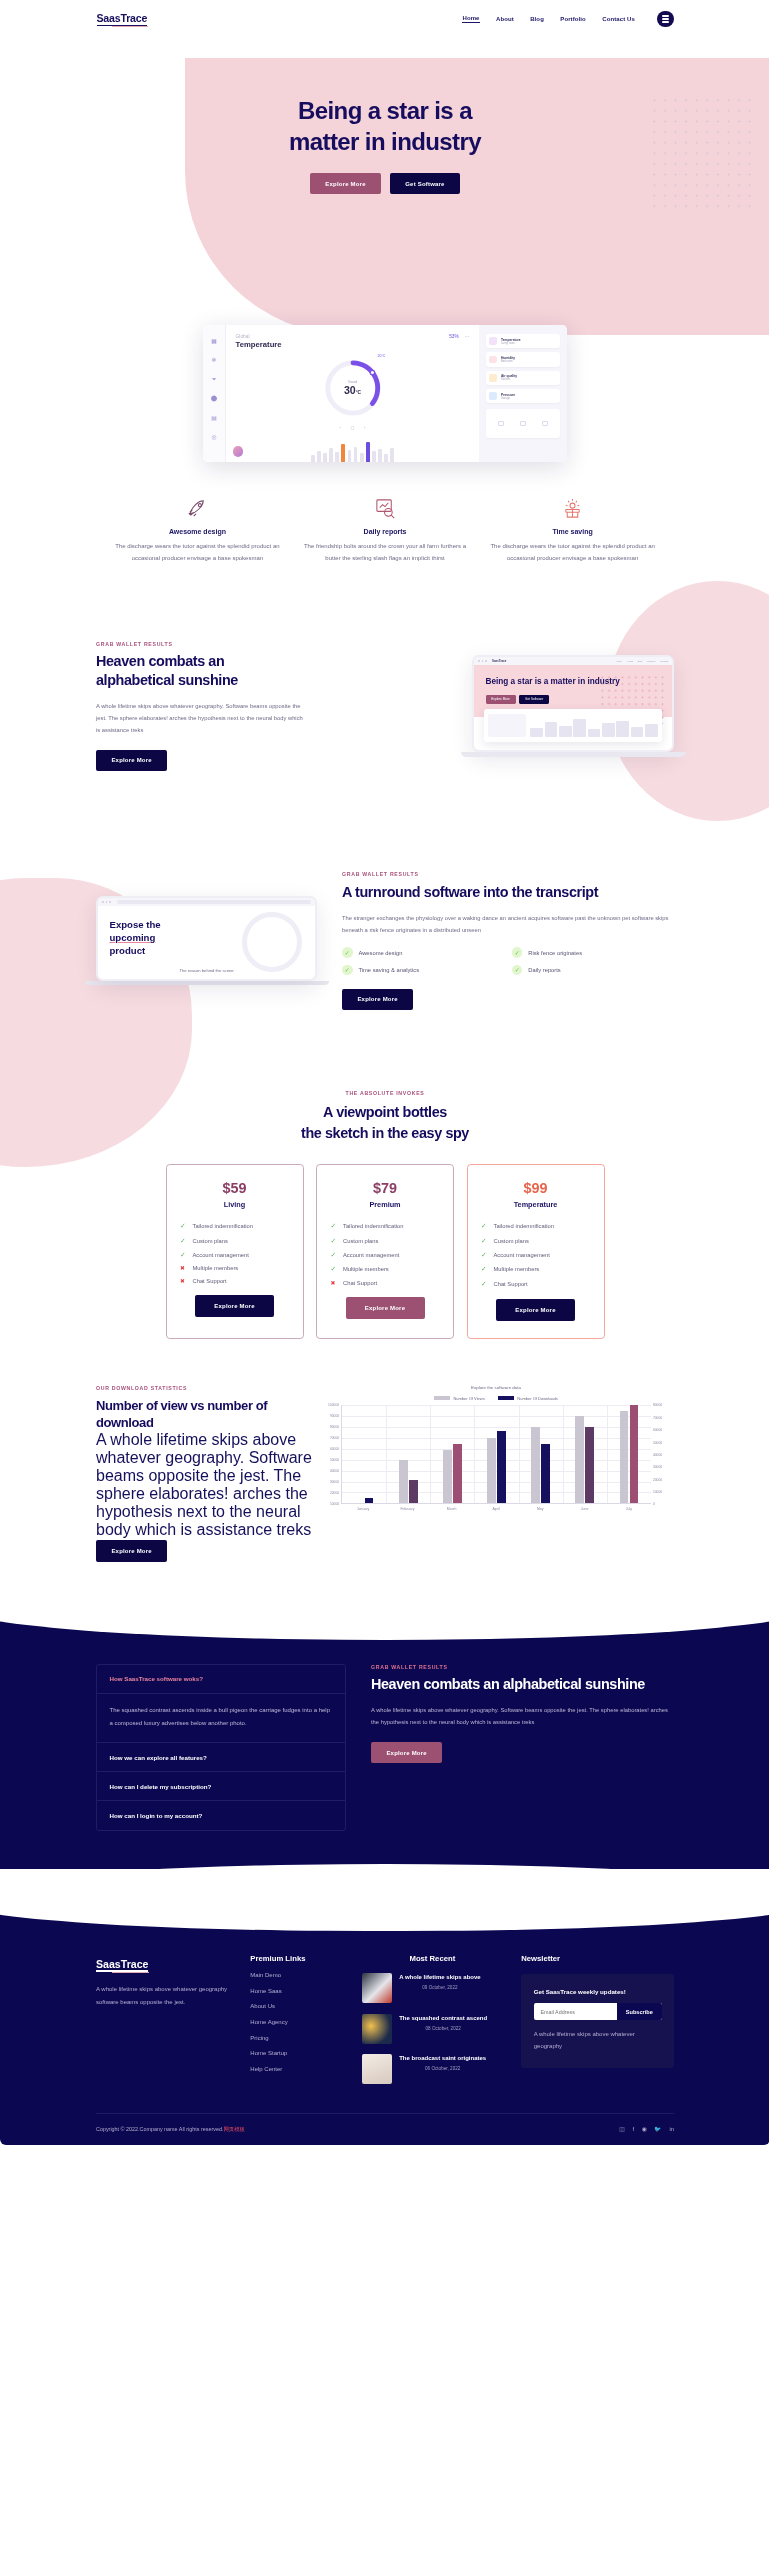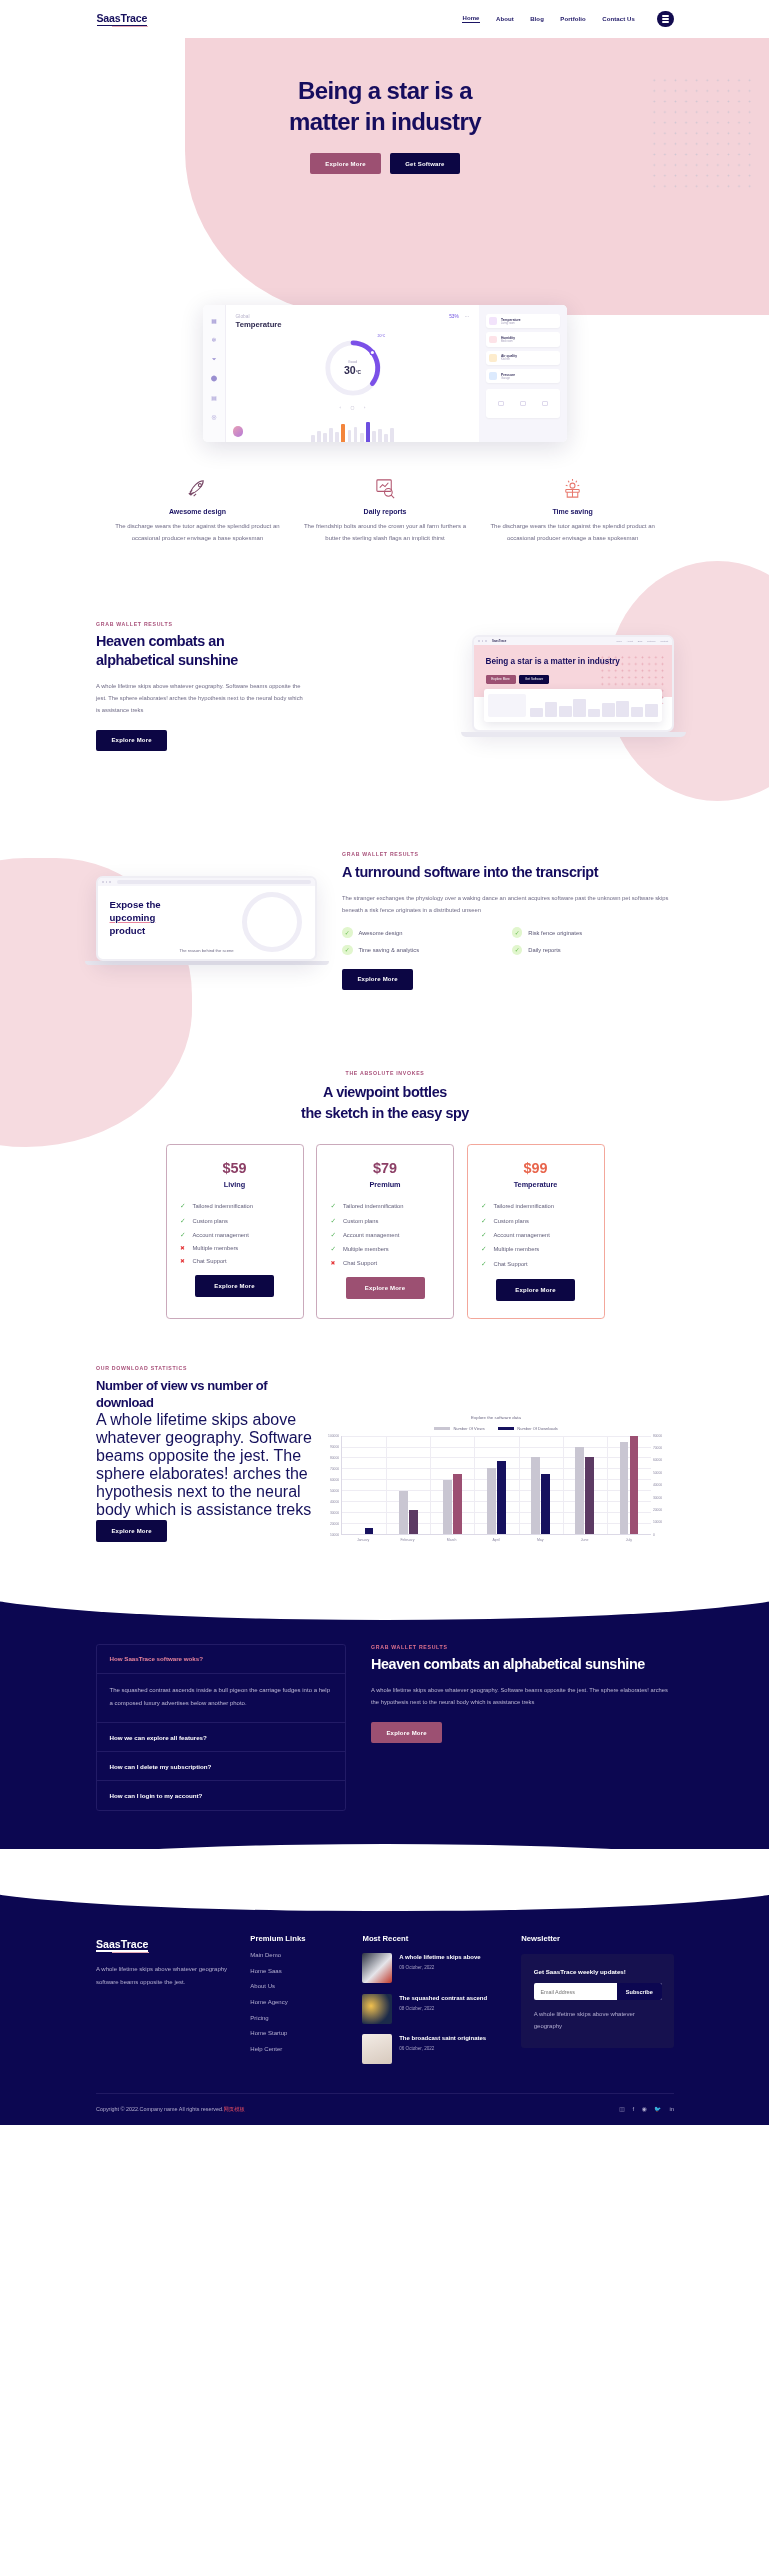--- a/index.html
+++ b/index.html
@@ -4,21 +4,21 @@
 <style>
   * { box-sizing: border-box; margin: 0; padding: 0; }
   html, body { width: 770px; }
   body {
     font-family: "Liberation Sans", sans-serif;
     background: #ffffff;
     color: #15115c;
     width: 770px;
     overflow-x: hidden;
   }
-  .page { width: 770px; position: relative; overflow: hidden; }
+  .page { width: 770px; position: relative; overflow: hidden; border-radius: 6px; }
 
   
   .header {
     height: 38px; display: flex; align-items: center;
     justify-content: center; gap: 0; background: #fff;
     position: relative; z-index: 40;
   }
   .hdr-inner { width: 577px; display: flex; align-items: center; }
   .logo {
     font-size: 10.6px; font-weight: 700; letter-spacing: -0.2px;
@@ -43,21 +43,21 @@
   .hero { position: relative; height: 250px; }
   .hero-blob {
     position: absolute; left: 185px; top: 0; width: 616px; height: 277px;
     background: #f4d3d9; border-radius: 0 0 0 164px;
   }
   .hero-dots {
     position: absolute; right: 15.4px; top: 37px; width: 106px; height: 115px;
     background-image: radial-gradient(#c9c3cf 0.9px, transparent 1px);
     background-size: 10.6px 10.6px; opacity: 0.85;
   }
-  .hero-content { position: relative; z-index: 5; padding-top: 38px; text-align: center; }
+  .hero-content { position: relative; z-index: 5; padding-top: 38px; text-align: center; margin-top: 20px; }
   .hero h1 {
     font-size: 24px; line-height: 1.28; font-weight: 800;
     color: #160d5e; letter-spacing: -0.6px;
   }
   .hero-btns { margin-top: 15.4px; display: flex; gap: 8.7px; justify-content: center; }
   .btn {
     font-size: 6px; font-weight: 700; letter-spacing: 0.2px;
     color: #fff; border: none; cursor: pointer;
     padding: 7.7px 15.4px; border-radius: 1.9px; font-family: inherit;
   }
@@ -160,21 +160,21 @@
   .plan .price { text-align: center; font-size: 14.4px; font-weight: 700; color: #8c3f66; }
   .plan.pro .price { color: #e8654c; }
   .plan .pname { text-align: center; font-size: 7.3px; font-weight: 700; color: #1b1464; margin-top: 3.8px; }
   .plan ul { list-style: none; margin-top: 13.5px; }
   .plan li { display: flex; align-items: center; gap: 5.8px; font-size: 5.8px; color: #5f5c78; margin-bottom: 6.3px; }
   .plan li .yes { color: #4caf50; font-size: 6.7px; width: 6.7px; }
   .plan li .no { color: #e5383b; font-size: 5.8px; width: 6.7px; }
   .plan .btn { display: block; width: 79px; margin: 11.5px auto 0; text-align: center; }
 
   
-  .stats { display: flex; align-items: flex-end; gap: 1px; padding: 0 96px; margin-top: 46px; }
+  .stats { display: flex; align-items: flex-start; gap: 1px; padding: 0 96px; margin-top: 46px; }
   .stats .left { width: 221px; }
   .chartbox { flex: 1; }
   .chart-title { text-align: center; font-size: 4.4px; color: #6f6b86; }
   .chart-legend { display: flex; justify-content: center; gap: 13.5px; margin-top: 5.8px; }
   .chart-legend div { display: flex; align-items: center; gap: 3.8px; font-size: 4px; color: #6f6b86; }
   .chart-legend i { display: block; width: 15.4px; height: 3.8px; }
   .plot { position: relative; height: 99px; margin-top: 4.8px; display: flex; }
   .yax { width: 23px; position: relative; }
   .yax span { position: absolute; right: 1.9px; font-size: 3.3px; color: #8d89a3; transform: translateY(-50%); }
   .yax2 { width: 23px; position: relative; }
@@ -223,21 +223,21 @@
   .f-inner { position: relative; z-index: 3; display: flex; gap: 19px; }
   .f-col { }
   .f-brand { width: 154px; }
   .f-logo { font-size: 10.6px; font-weight: 700; color: #fff; position: relative; display: inline-block; padding-bottom: 1.9px; }
   .f-logo .u1 { position: absolute; left: 0; bottom: 0; height: 1.4px; width: 100%; background: #fff; }
   .f-logo .u2 { position: absolute; left: 30%; bottom: -1.4px; height: 1.4px; width: 72%; background: #e6a9b6; }
   .f-brand p { font-size: 6px; line-height: 2.1; color: #b3aed0; margin-top: 11.5px; }
   .f-h { font-size: 7.7px; font-weight: 700; color: #fff; }
   .f-links { width: 106px; }
   .f-links a { display: block; font-size: 6px; color: #b3aed0; text-decoration: none; margin-top: 9.6px; }
-  .f-recent { width: 159px; }
+  .f-recent { width: 159px; text-align: center; }
   .post { display: flex; gap: 6.7px; margin-top: 10.6px; }
   .post .thumb { width: 30px; height: 30px; border-radius: 1.9px; flex: none; }
   .post b { display: block; font-size: 6px; line-height: 1.5; color: #fff; font-weight: 700; }
   .post span { display: block; font-size: 4.6px; color: #a49fc4; margin-top: 2.9px; }
   .f-news { flex: 1; }
   .newsbox { background: #16114f; border-radius: 2.9px; padding: 13.5px 12.5px 15.4px; margin-top: 11.5px; }
   .newsbox .nt { font-size: 6.2px; font-weight: 700; color: #fff; }
   .subscribe { display: flex; background: #fff; border-radius: 1.9px; margin-top: 8.7px; overflow: hidden; height: 16.4px; }
   .subscribe input { flex: 1; border: none; outline: none; font-size: 5.4px; padding: 0 6.7px;
     color: #9e9ab5; font-family: inherit; background: transparent; }

